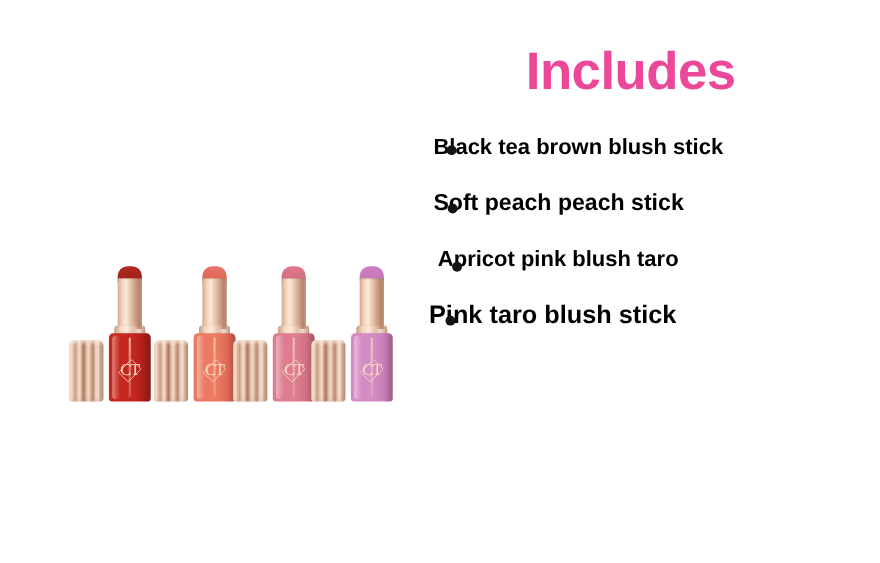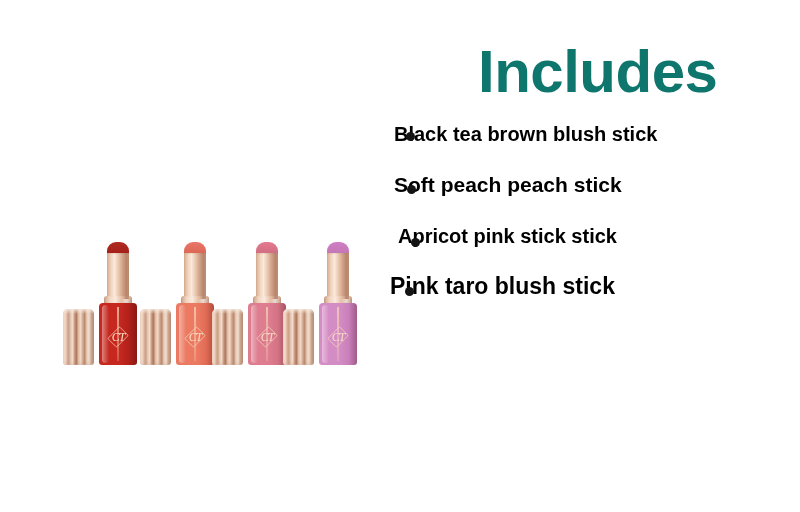--- a/index.html
+++ b/index.html
@@ -22,23 +22,23 @@
     left: 380px;
     top: 20px;
     width: 410px;
     height: 300px;
   }
 
   #page-title {
     position: absolute;
     left: 98px;
     top: 22px;
-    font-size: 60px;
+    font-size: 48px;
     font-weight: bold;
-    color: #0f766e;
+    color: #ec4899;
     letter-spacing: -0.5px;
     line-height: 1;
     white-space: nowrap;
   }
 
   .include-item {
     position: absolute;
     left: 0;
     white-space: nowrap;
     color: #000000;
@@ -228,24 +228,23 @@
     transform: rotate(45deg) scale(.72);
     border-radius: 2px;
   }
   .emblem .mono {
     position: absolute;
     inset: 0;
     display: flex;
     align-items: center;
     justify-content: center;
     font-family: "Liberation Serif", serif;
-    font-size: 12px;
+    font-size: 15px;
     color: rgba(248,222,196,.98);
     letter-spacing: -1px;
-    font-style: italic;
   }
 </style>
 </head>
 <body style="background: rgb(255, 255, 255);">
 
 <div id="product-photo">
 
   <div class="blush-set" id="blush-0">
     <div class="cap"></div>
     <div class="stick">
@@ -320,21 +319,21 @@
     <span class="item-label">Black tea brown blush stick</span>
     <span class="bullet"></span>
   </div>
 
   <div class="include-item" id="item-1">
     <span class="item-label">Soft peach peach stick</span>
     <span class="bullet"></span>
   </div>
 
   <div class="include-item" id="item-2">
-    <span class="item-label">Apricot pink stick stick</span>
+    <span class="item-label">Apricot pink blush taro</span>
     <span class="bullet"></span>
   </div>
 
   <div class="include-item" id="item-3">
     <span class="item-label">Pink taro blush stick</span>
     <span class="bullet"></span>
   </div>
 
 </div>
 

